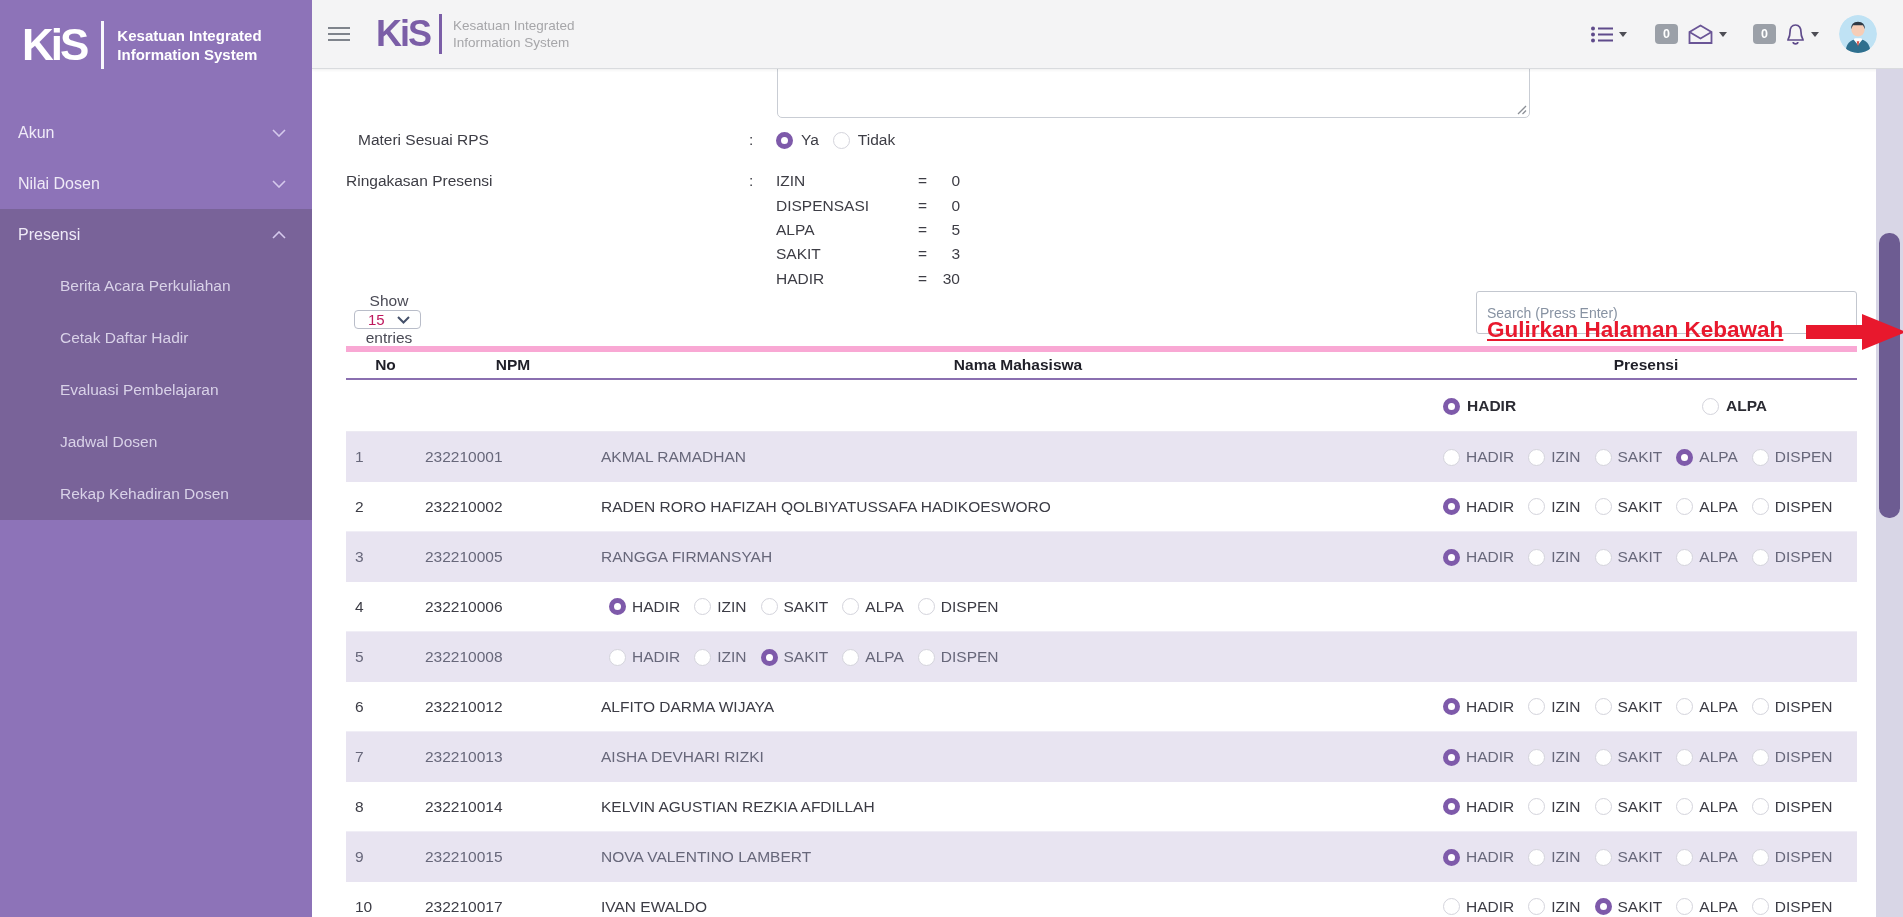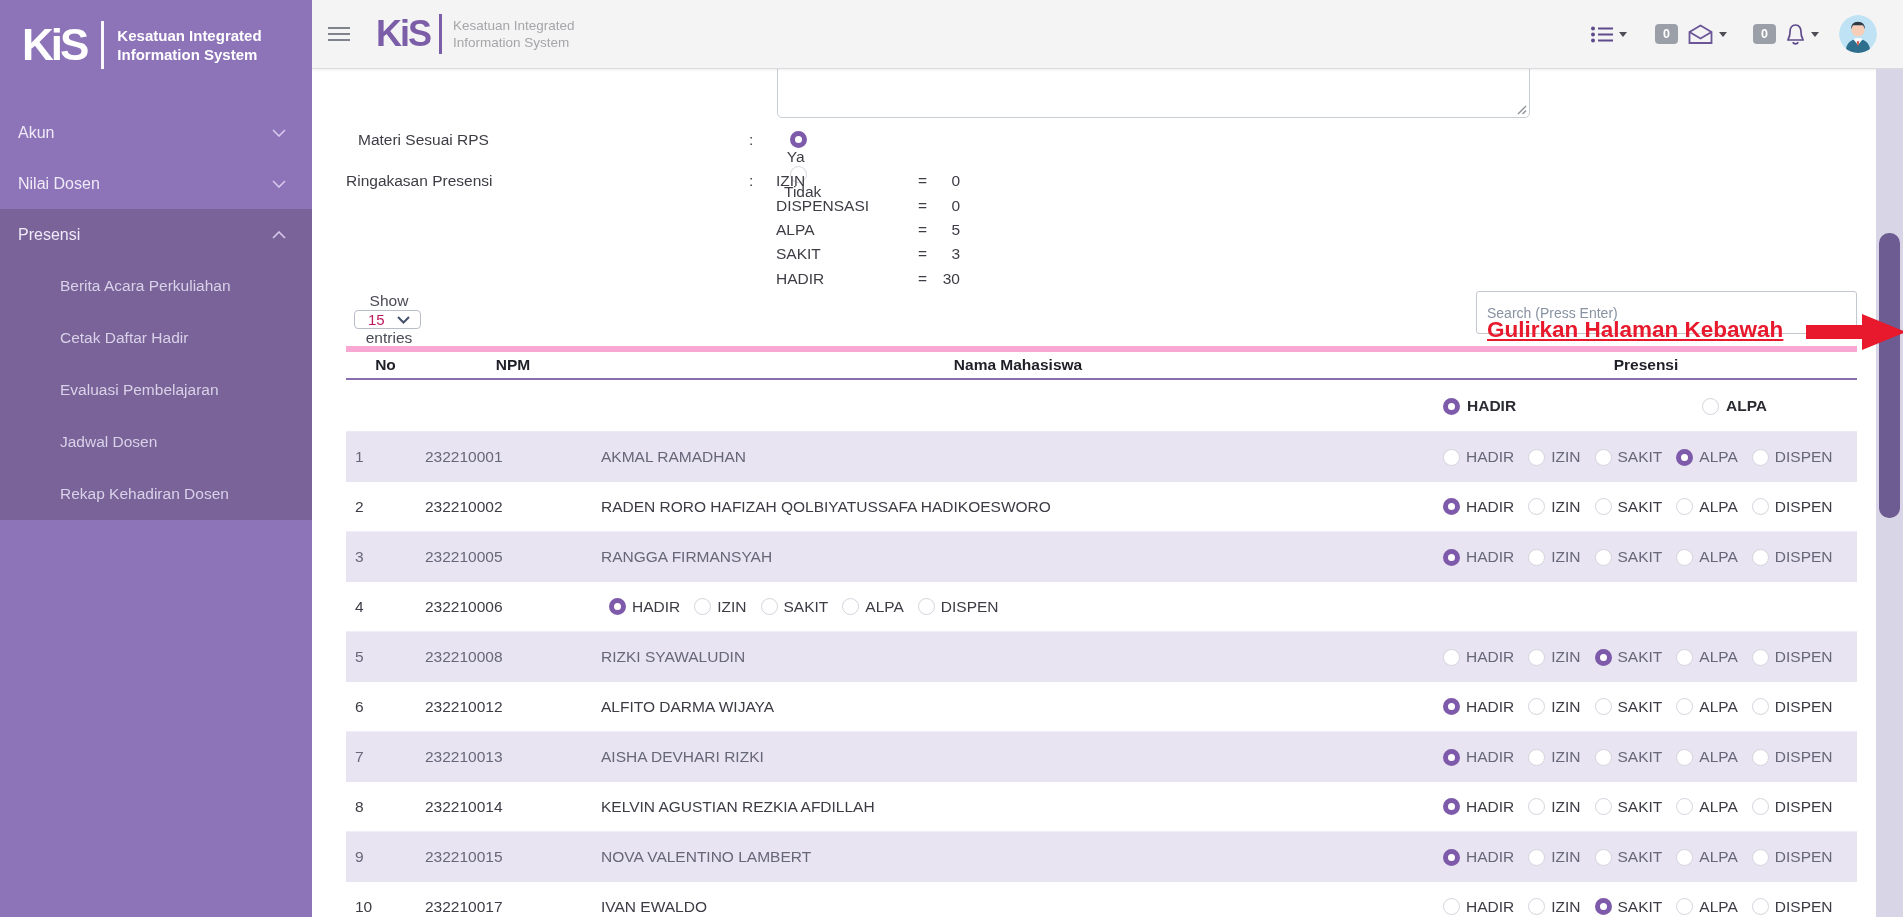--- a/index.html
+++ b/index.html
@@ -31,21 +31,21 @@
   .avatar { width:38px; height:38px; border-radius:50%; overflow:hidden; cursor:pointer; }
 
   
   .main { position:absolute; left:312px; top:69px; width:1591px; height:848px; background:#fff; overflow:hidden; }
 
   .textarea-box { position:absolute; left:465px; top:-14px; width:753px; height:63px; background:#fff; border:1px solid #c9cdd4; border-radius:5px; }
   .resize-glyph { position:absolute; right:2px; bottom:2px; }
 
   .f-label { position:absolute; font-size:15.5px; color:#3d3d45; }
   .f-colon { position:absolute; font-size:15.5px; color:#3d3d45; }
-  .materi-radios { position:absolute; left:464px; top:62px; display:flex; align-items:center; font-size:15.5px; color:#3d3d45;flex-direction:column; }
+  .materi-radios { position:absolute; left:464px; top:62px; display:flex; align-items:center; font-size:15.5px; color:#3d3d45; }
   .rad { width:17px; height:17px; border-radius:50%; border:1px solid #d4d4dc; background:#fff; flex:0 0 auto; }
   .rad.on { border:5px solid #7e5aaa; }
   .summary { position:absolute; left:464px; top:100px; font-size:15.5px; color:#3d3d45; }
   .sum-row { height:24.4px; display:flex; align-items:center; }
   .sum-name { width:142px; }
   .sum-eq { width:22px; }
   .sum-val { width:20px; text-align:right; }
 
   .show-row { position:absolute; left:34px; top:223px; height:32px; display:flex; align-items:center; font-size:15.5px; color:#4a4a55;flex-direction:column; }
   .page-select { width:67px; height:31px; border:1px solid #b9bdc9; border-radius:4px; margin:0 11px 0 8px; display:flex; align-items:center; justify-content:space-between; padding:0 10px 0 13px; font-size:15px; color:#be185d; cursor:pointer; background:#fff; }
@@ -359,21 +359,20 @@
             </div>
             <div class="opt">
               <span class="rad"></span>
               <span>DISPEN</span>
             </div>
           </div>
         </div>
         <div class="trow alt">
           <div class="cell-no">5</div>
           <div class="cell-npm">232210008</div>
-          <div class="cell-name">RIZKI SYAWALUDIN</div>
           <div class="cell-pres">
             <div class="opt">
               <span class="rad"></span>
               <span>HADIR</span>
             </div>
             <div class="opt">
               <span class="rad"></span>
               <span>IZIN</span>
             </div>
             <div class="opt">

